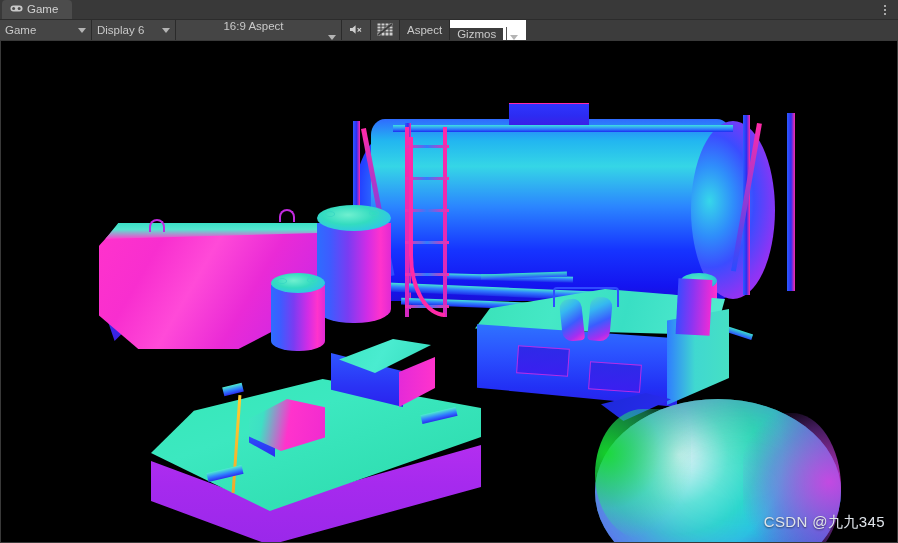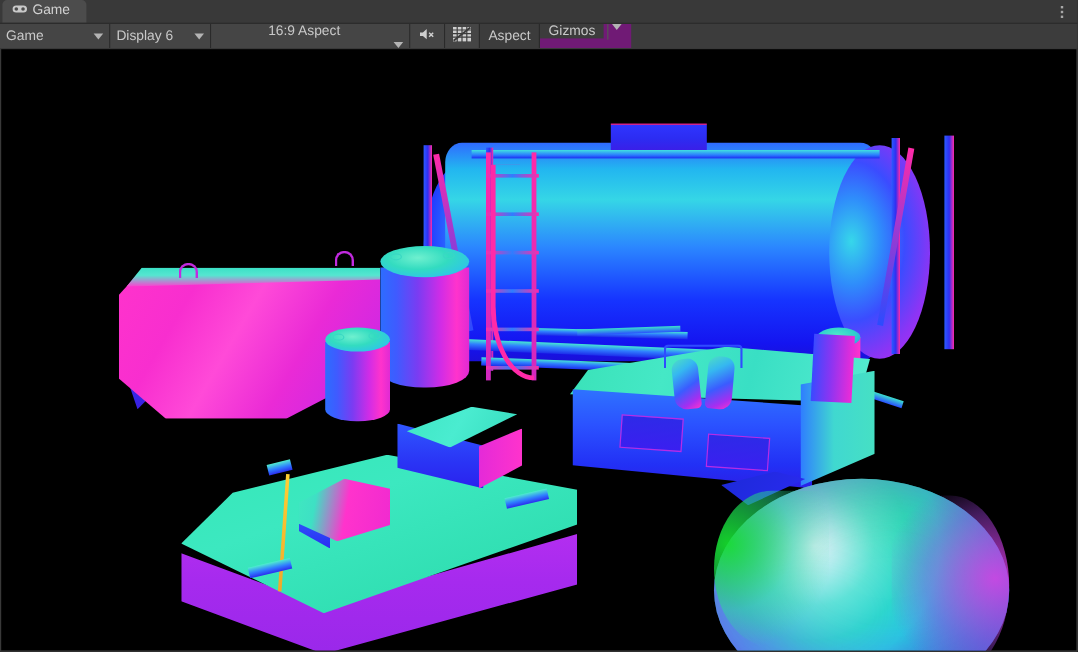--- a/index.html
+++ b/index.html
@@ -79,21 +79,21 @@
   .icon-btn {
     width: 29px; background: #454545;
     display: flex; align-items: center; justify-content: center;
     border-right: 1px solid #2a2a2a;
   }
   .txt-btn {
     display: flex; align-items: center; padding: 0 7px;
     background: #3c3c3c; color: #c9c9c9;
     border-right: 1px solid #2a2a2a;
   }
-  .gizmo-grp { display:flex; align-items:flex-start; background:#701a75; }
+  .gizmo-grp { display:flex; align-items:flex-end; background:#ffffff; }
   .gizmo-grp .sep { width:1px; height:13px; background:#555; margin:0 3px; }
   .gizmo-caret { padding-right: 8px; display:flex; align-items:center; }
 
   
   .viewport {
     position: absolute; left: 1px; top: 41px;
     width: 896px; height: 501px;
     background: #000;
     overflow: hidden;
   }
@@ -499,15 +499,16 @@
       <div class="obj crateB-right"></div>
       <div class="obj crateB-top"></div>
 
       <div class="obj sphere-panel"></div>
       <div class="obj sphere"></div>
       <div class="obj sphere-green"></div>
       <div class="obj sphere-magenta"></div>
 
     </div>
 
+    <div class="watermark">CSDN @九九345</div>
   </div>
 
 </div>
 
 </body></html>

